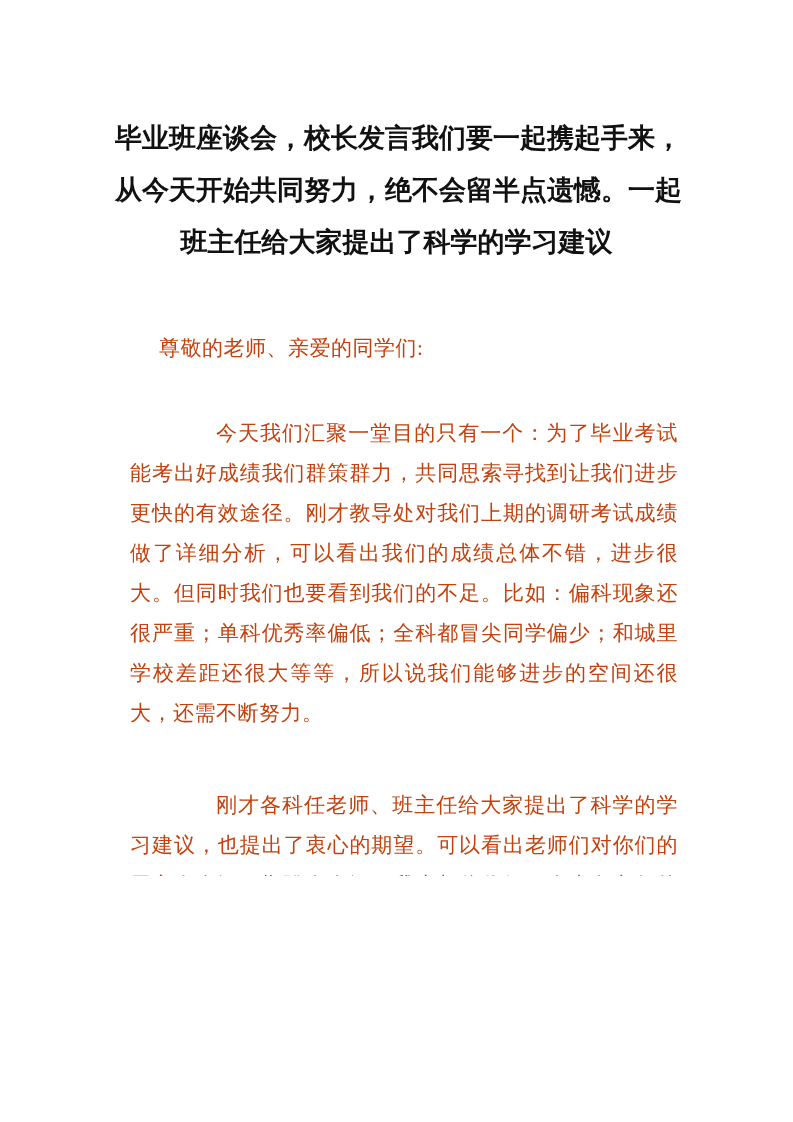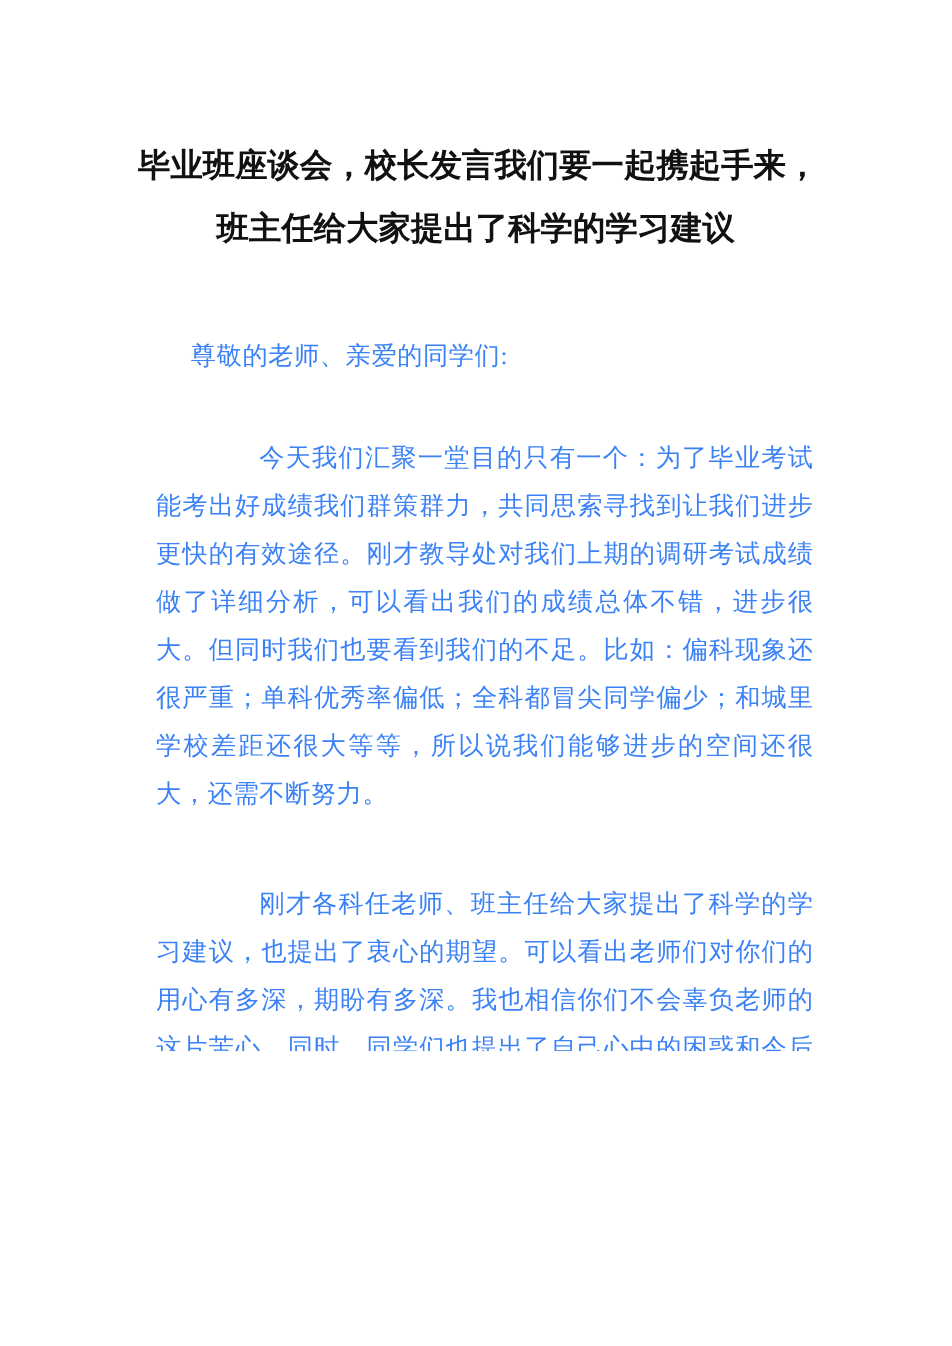--- a/index.html
+++ b/index.html
@@ -31,21 +31,21 @@
     color: #111111;
   }
   .doc-title .title-line {
     display: block;
     white-space: nowrap;
   }
   .body-text {
     font-size: 21px;
     line-height: 40px;
     letter-spacing: 0.5px;
-    color: #3b82f6;
+    color: #c2410c;
   }
   .greeting {
     margin: 60px 0 0 0;
     text-indent: 44px;
   }
   .salutation {
     margin: 45px 0 0 0;
     text-indent: 86px;
   }
   .para {
@@ -58,20 +58,21 @@
   }
 </style>
 </head>
 <body>
 
 <div class="page">
   <div class="content">
 
     <h1 class="doc-title">
       <span class="title-line">毕业班座谈会，校长发言我们要一起携起手来，</span>
+      <span class="title-line">从今天开始共同努力，绝不会留半点遗憾。一起</span>
       <span class="title-line">班主任给大家提出了科学的学习建议</span>
     </h1>
 
     <p class="body-text greeting">尊敬的老师、亲爱的同学们:</p>
 
 
     <p class="body-text para para-1">今天我们汇聚一堂目的只有一个：为了毕业考试能考出好成绩我们群策群力，共同思索寻找到让我们进步更快的有效途径。刚才教导处对我们上期的调研考试成绩做了详细分析，可以看出我们的成绩总体不错，进步很大。但同时我们也要看到我们的不足。比如：偏科现象还很严重；单科优秀率偏低；全科都冒尖同学偏少；和城里学校差距还很大等等，所以说我们能够进步的空间还很大，还需不断努力。</p>
 
     <p class="body-text para para-2">刚才各科任老师、班主任给大家提出了科学的学习建议，也提出了衷心的期望。可以看出老师们对你们的用心有多深，期盼有多深。我也相信你们不会辜负老师的这片苦心。同时，同学们也提出了自己心中的困惑和今后的打算。</p>
 

